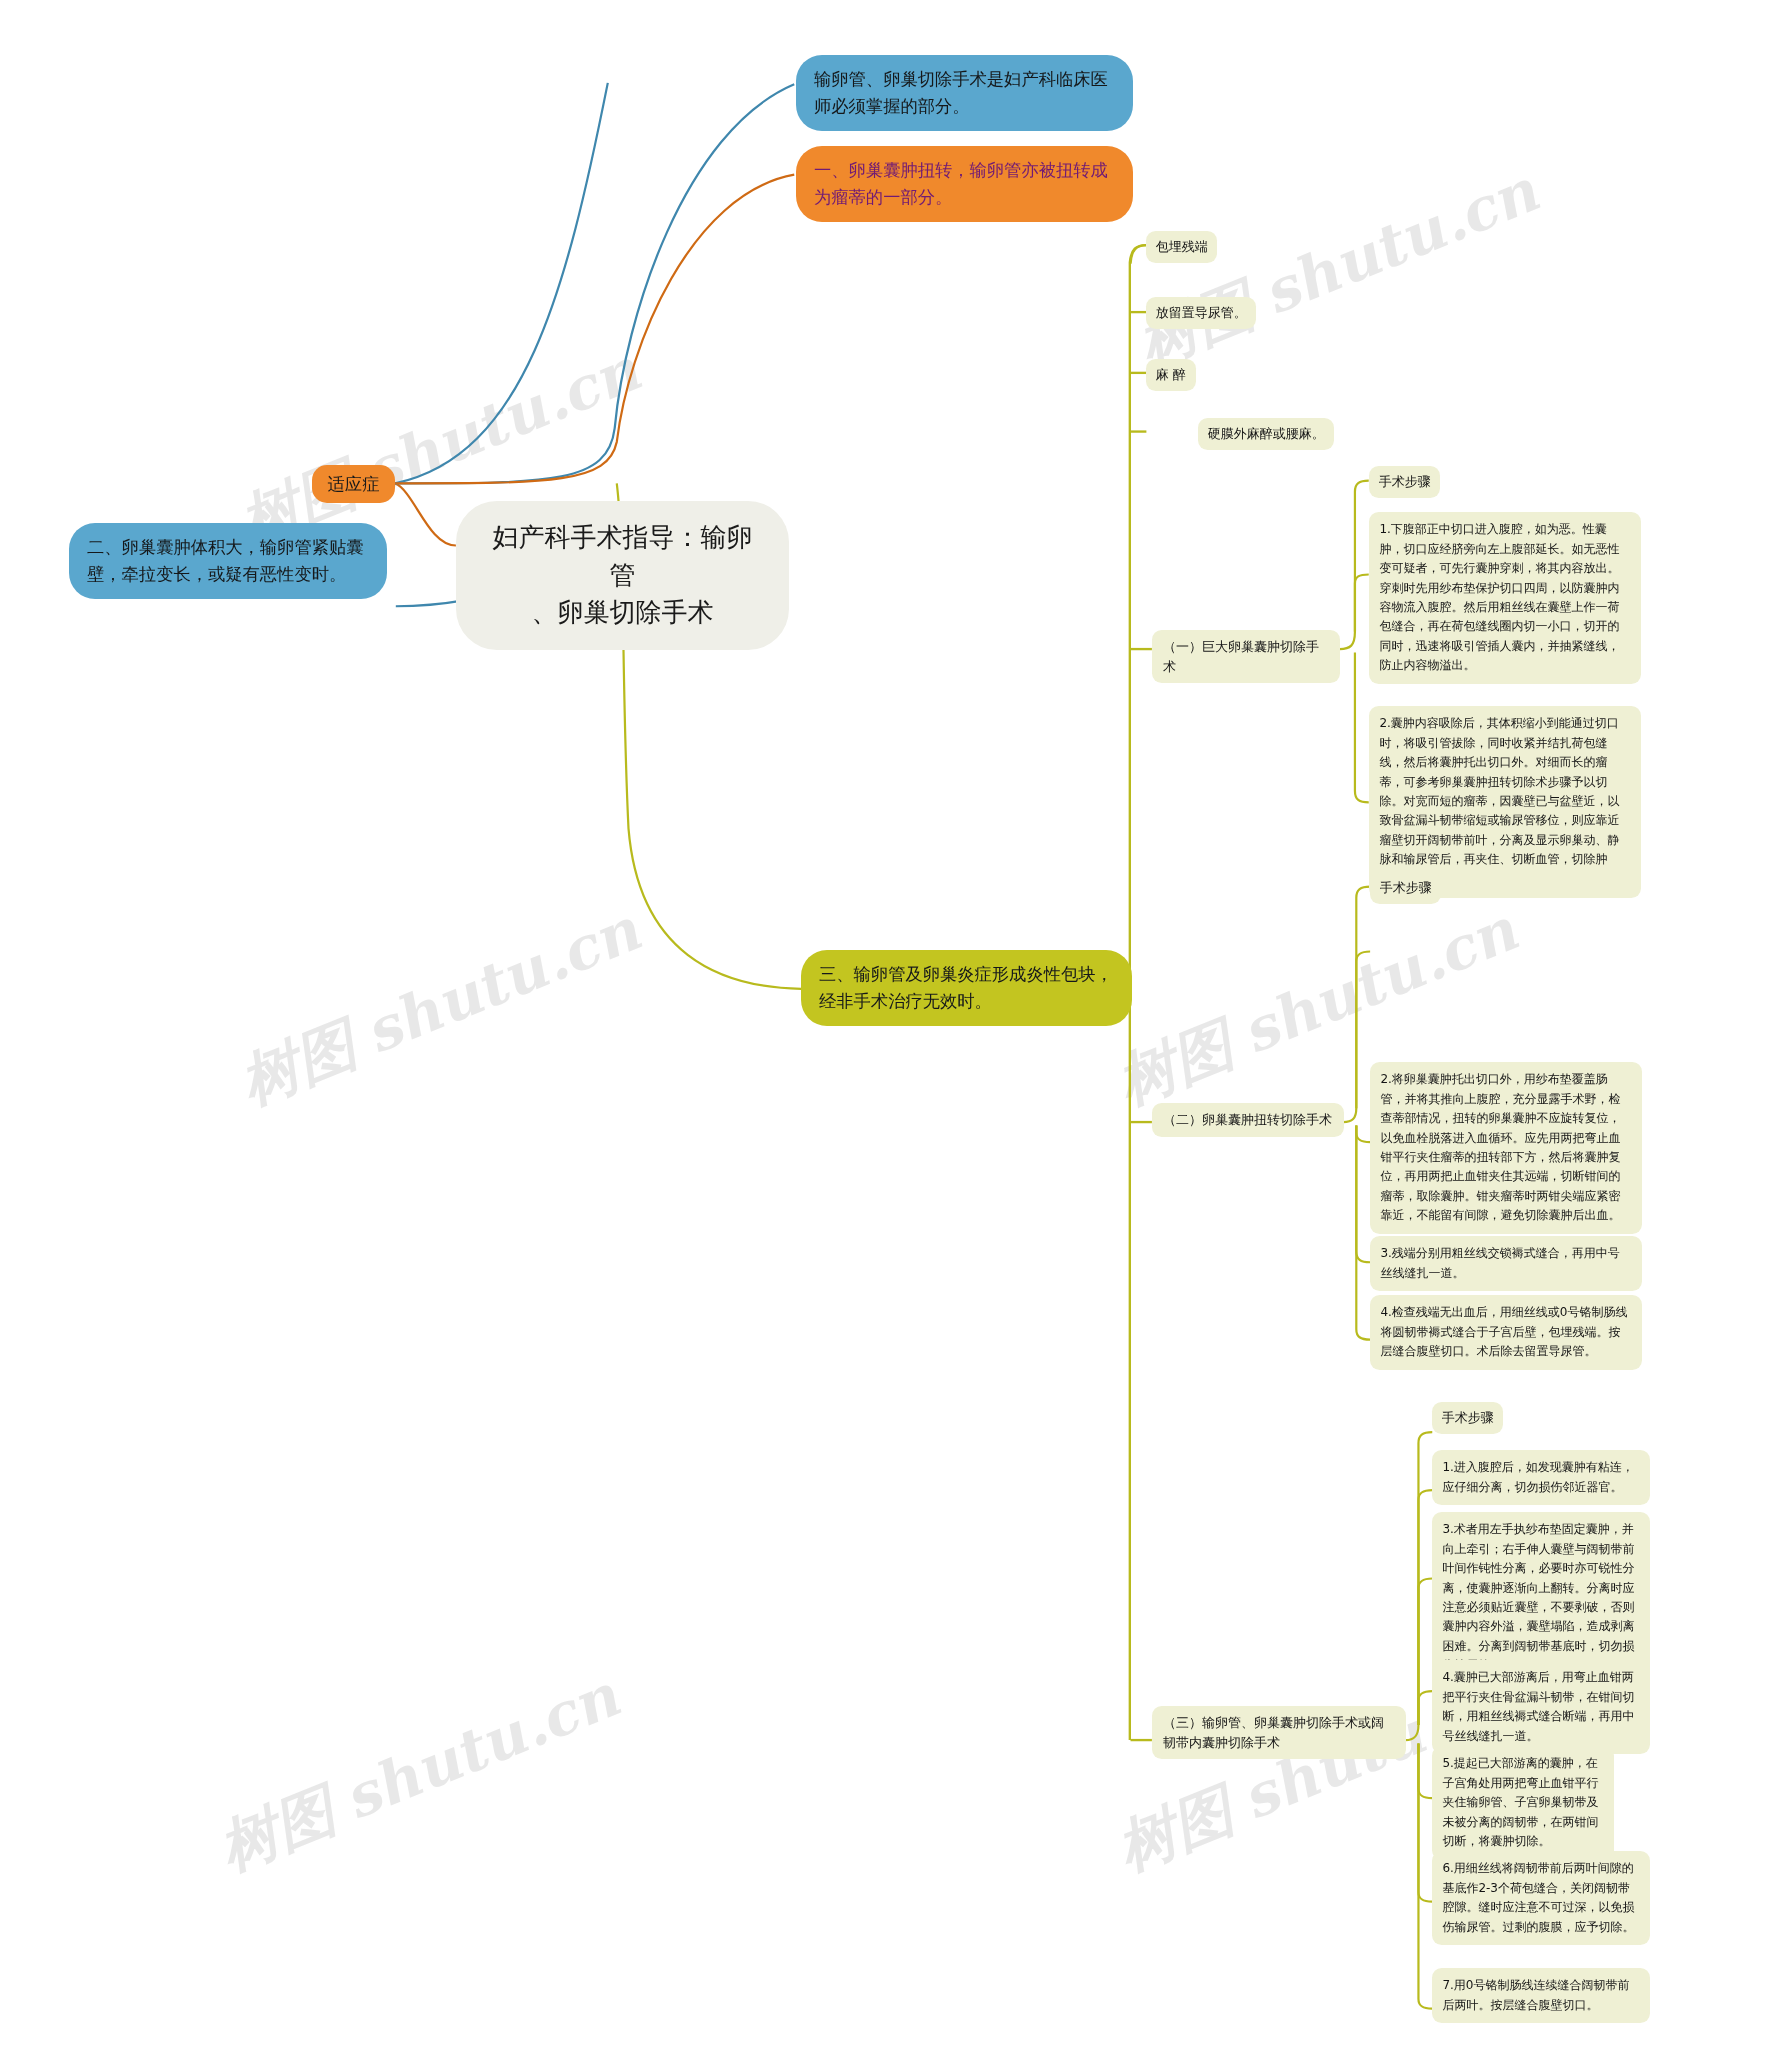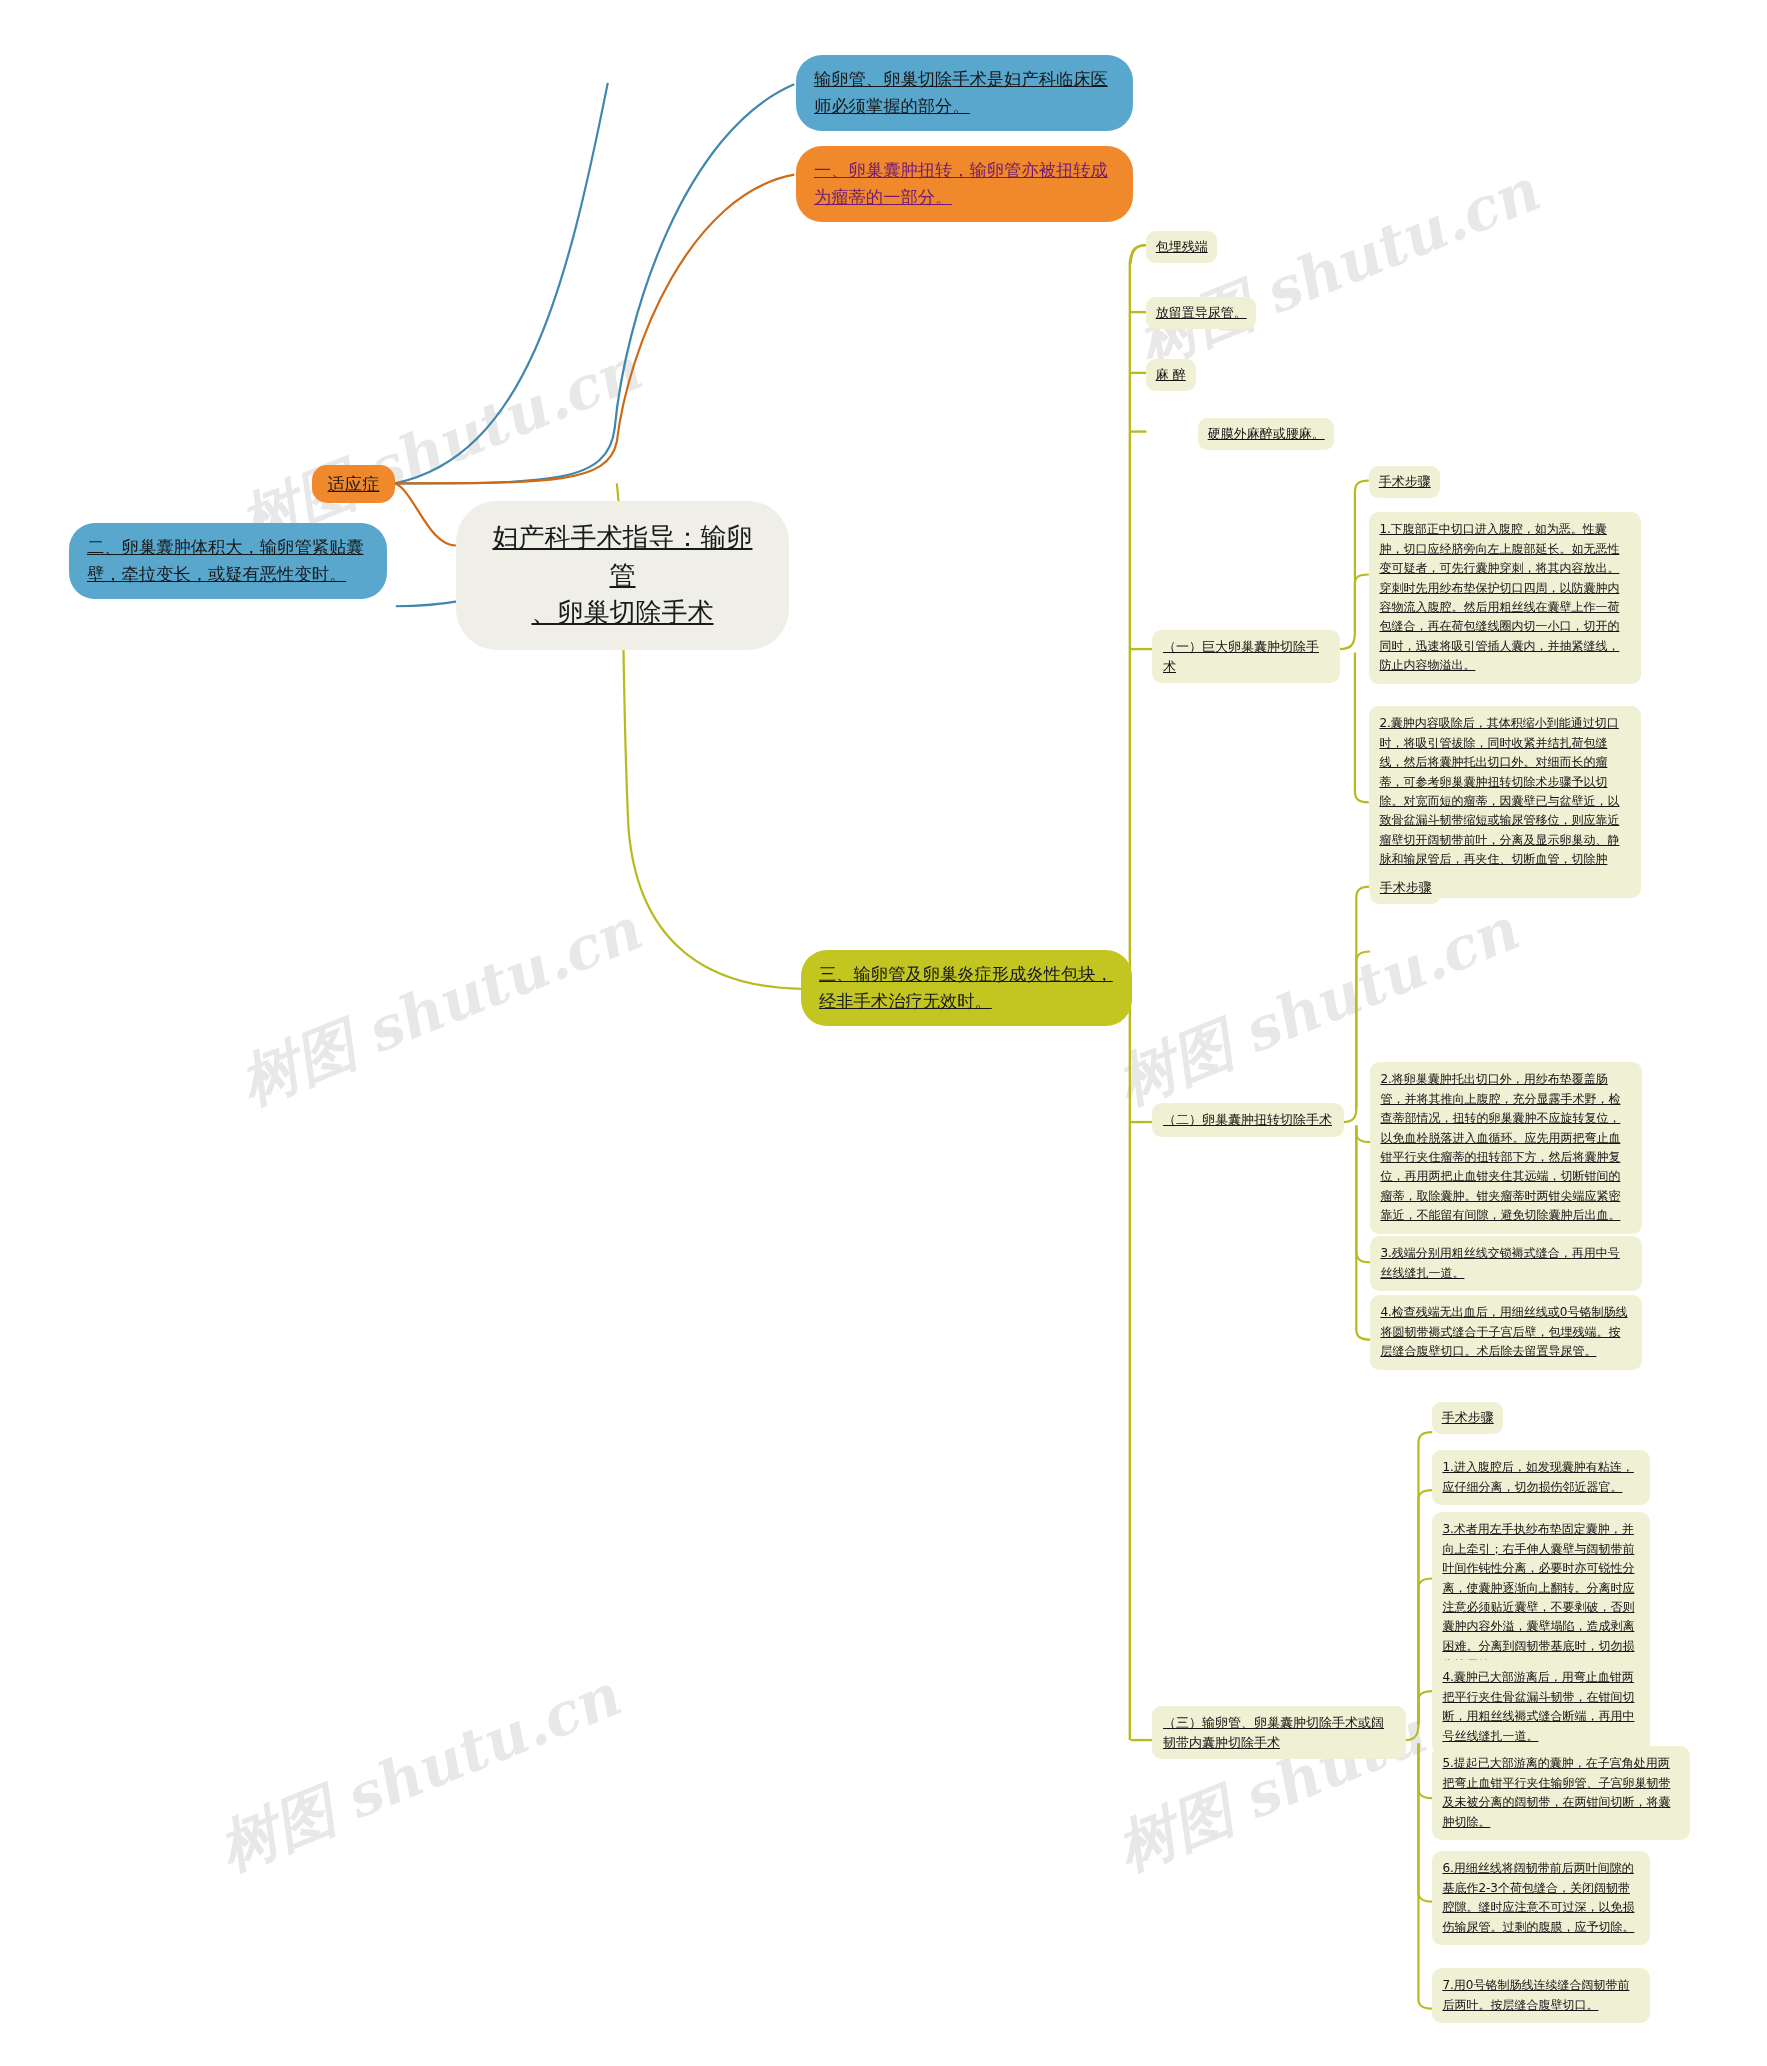--- a/index.html
+++ b/index.html
@@ -4,21 +4,21 @@
 <style>
   html,body{margin:0;padding:0;background:#ffffff;}
   body{
     font-family:"DejaVu Sans","Liberation Sans",sans-serif;
     width:1768px;height:2066px;position:relative;overflow:hidden;
   }
   #canvas{position:absolute;left:0;top:0;width:1768px;height:2066px;}
   svg.links{position:absolute;left:0;top:0;width:1768px;height:2066px;pointer-events:none;}
 
   .node{position:absolute;box-sizing:border-box;display:flex;align-items:center;}
-  .node .txt{display:block;width:100%;text-decoration:underline;}
+  .node .txt{display:block;width:100%;}
 
   
   .root{
     background:#efefe8;border-radius:41px;
     color:#1a1a1a;font-size:26px;line-height:1.45;
     padding:18px 28px;text-align:center;justify-content:center;
   }
 
   
   .pill-orange{
@@ -206,21 +206,21 @@
   </div>
 
   <div class="node leaf-pale body" style="left:1432px;top:1512px;width:218px;">
     <span class="txt">3.术者用左手执纱布垫固定囊肿，并向上牵引；右手伸人囊壁与阔韧带前叶间作钝性分离，必要时亦可锐性分离，使囊肿逐渐向上翻转。分离时应注意必须贴近囊壁，不要剥破，否则囊肿内容外溢，囊壁塌陷，造成剥离困难。分离到阔韧带基底时，切勿损伤输尿管。</span>
   </div>
 
   <div class="node leaf-pale body" style="left:1432px;top:1660px;width:218px;">
     <span class="txt">4.囊肿已大部游离后，用弯止血钳两把平行夹住骨盆漏斗韧带，在钳间切断，用粗丝线褥式缝合断端，再用中号丝线缝扎一道。</span>
   </div>
 
-  <div class="node leaf-pale body" style="left:1432px;top:1746px;width:258px;">
+  <div class="node leaf-pale body" style="left:1432px;top:1746px;width:182px;">
     <span class="txt">5.提起已大部游离的囊肿，在子宫角处用两把弯止血钳平行夹住输卵管、子宫卵巢韧带及未被分离的阔韧带，在两钳间切断，将囊肿切除。</span>
   </div>
 
   <div class="node leaf-pale body" style="left:1432px;top:1851px;width:218px;">
     <span class="txt">6.用细丝线将阔韧带前后两叶间隙的基底作2-3个荷包缝合，关闭阔韧带腔隙。缝时应注意不可过深，以免损伤输尿管。过剩的腹膜，应予切除。</span>
   </div>
 
   <div class="node leaf-pale body" style="left:1432px;top:1968px;width:218px;">
     <span class="txt">7.用0号铬制肠线连续缝合阔韧带前后两叶。按层缝合腹壁切口。</span>
   </div>

